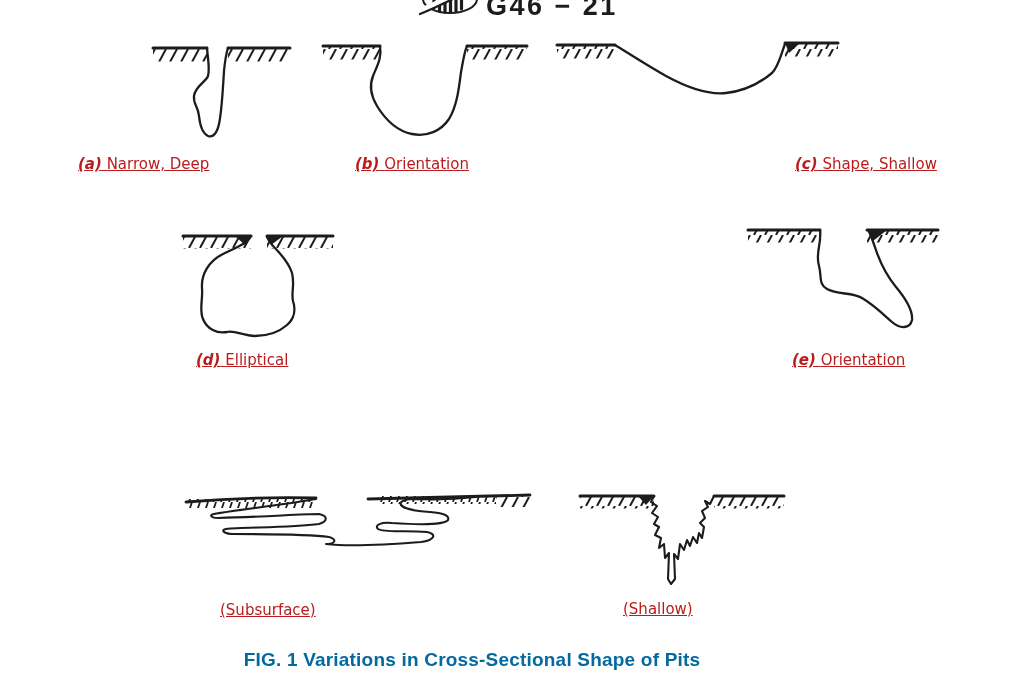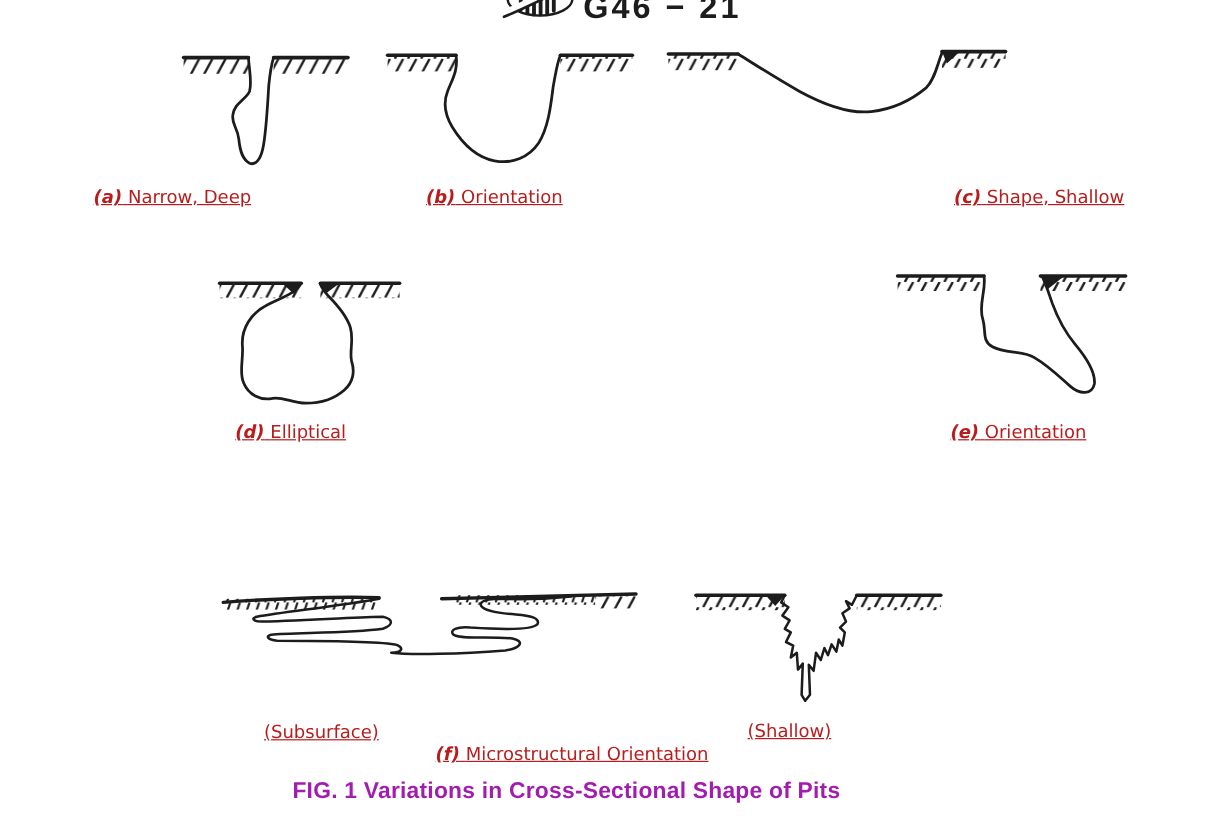--- a/index.html
+++ b/index.html
@@ -13,21 +13,21 @@
   .ink-stroke{stroke:#1c1c1c;fill:none;stroke-linecap:round;stroke-linejoin:round;}
   .lbl{
     position:absolute;font-size:15px;color:#b91c1c;white-space:nowrap;
     font-family:"DejaVu Sans",sans-serif;
     text-decoration:underline;
   }
   .lbl .pid{font-weight:bold;font-style:italic;}
   .caption{
     position:absolute;left:0;top:649px;width:944px;text-align:center;
     font-family:"Liberation Sans","DejaVu Sans",sans-serif;
-    font-size:19px;font-weight:bold;color:#a21caf;letter-spacing:.2px;
+    font-size:19px;font-weight:bold;color:#0369a1;letter-spacing:.2px;
   }
   .doc-code{
     position:absolute;left:486px;top:-7px;
     font-family:"Liberation Sans","DejaVu Sans",sans-serif;
     font-size:27px;line-height:27px;font-weight:bold;letter-spacing:2.5px;
     color:#1c1c1c;white-space:nowrap;
   }
 </style>
 </head>
 <body>
@@ -144,17 +144,16 @@
   <div class="lbl" style="left:795px;top:155px"><span class="pid">(c)</span> <span>Shape, Shallow</span></div>
 
   <div class="lbl" style="left:196px;top:351px"><span class="pid">(d)</span> <span>Elliptical</span></div>
 
   <div class="lbl" style="left:792px;top:351px"><span class="pid">(e)</span> <span>Orientation</span></div>
 
   <div class="lbl" style="left:220px;top:601px">(Subsurface)</div>
 
   <div class="lbl" style="left:623px;top:600px">(Shallow)</div>
 
-  <div class="lbl" style="left:363px;top:619px"><span class="pid">(f)</span> <span>Microstructural Orientation</span></div>
 
   <div class="caption">FIG. 1 Variations in Cross-Sectional Shape of Pits</div>
 
 </div>
 
 </body></html>

